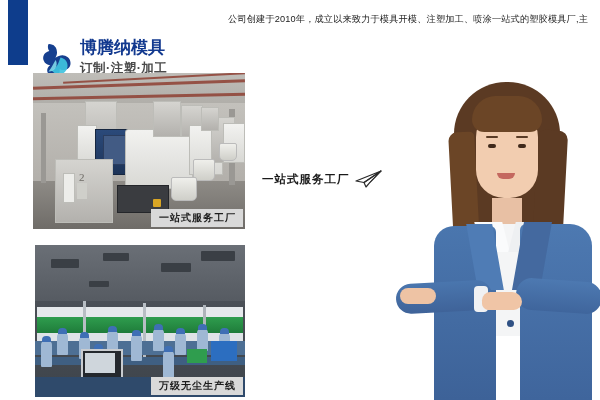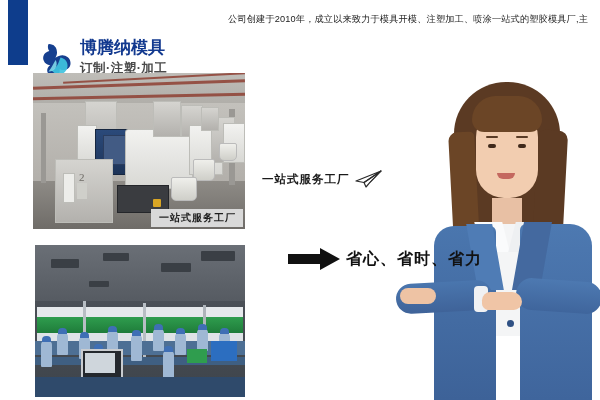--- a/index.html
+++ b/index.html
@@ -233,20 +233,21 @@
 
       <div style="position:absolute;left:176px;top:96px;width:26px;height:20px;background:#2c6ec0;"></div>
       <div style="position:absolute;left:152px;top:104px;width:20px;height:14px;background:#2f9d4e;"></div>
 
       <div class="al-table" style="left:8px;top:134px;width:92px;height:6px;"></div>
       <div class="al-mon" style="left:46px;top:104px;width:38px;height:28px;"></div>
       <div style="position:absolute;left:50px;top:108px;width:30px;height:20px;background:#cfd6dc;"></div>
       <div style="position:absolute;left:38px;top:134px;width:46px;height:6px;background:#1e2226;"></div>
       <div class="al-floor"></div>
     </div>
+    <div class="cap">万级无尘生产线</div>
   </div>
 
   <div class="model">
     <div class="m-hair-back"></div>
     <div class="m-hair-l"></div>
     <div class="m-hair-r"></div>
     <div class="m-neck"></div>
     <div class="m-face"></div>
     <div class="m-fringe"></div>
     <div class="m-brow" style="left:78px;top:62px;"></div>
@@ -277,22 +278,14 @@
     <span class="plane">
       <svg width="30" height="18" viewBox="0 0 30 18">
         <path d="M28 1 L3 11 L11 12.5 L28 1 Z" fill="none" stroke="#2a2a2a" stroke-width="1.2" stroke-linejoin="round"></path>
         <path d="M28 1 L11 12.5 L13 17 L16.5 12.8 Z" fill="none" stroke="#2a2a2a" stroke-width="1.2" stroke-linejoin="round"></path>
         <path d="M28 1 L16.5 12.8" fill="none" stroke="#2a2a2a" stroke-width="0.9"></path>
       </svg>
     </span>
   </div>
 
 
-  <div class="row-arrow">
-    <span class="arrow">
-      <svg width="52" height="22" viewBox="0 0 52 22">
-        <path d="M0 6 H32 V0 L52 11 L32 22 V16 H0 Z" fill="#111111"></path>
-      </svg>
-    </span>
-    <span class="arrow-text">省心、省时、省力</span>
-  </div>
 
 </div>
 
 </body></html>

